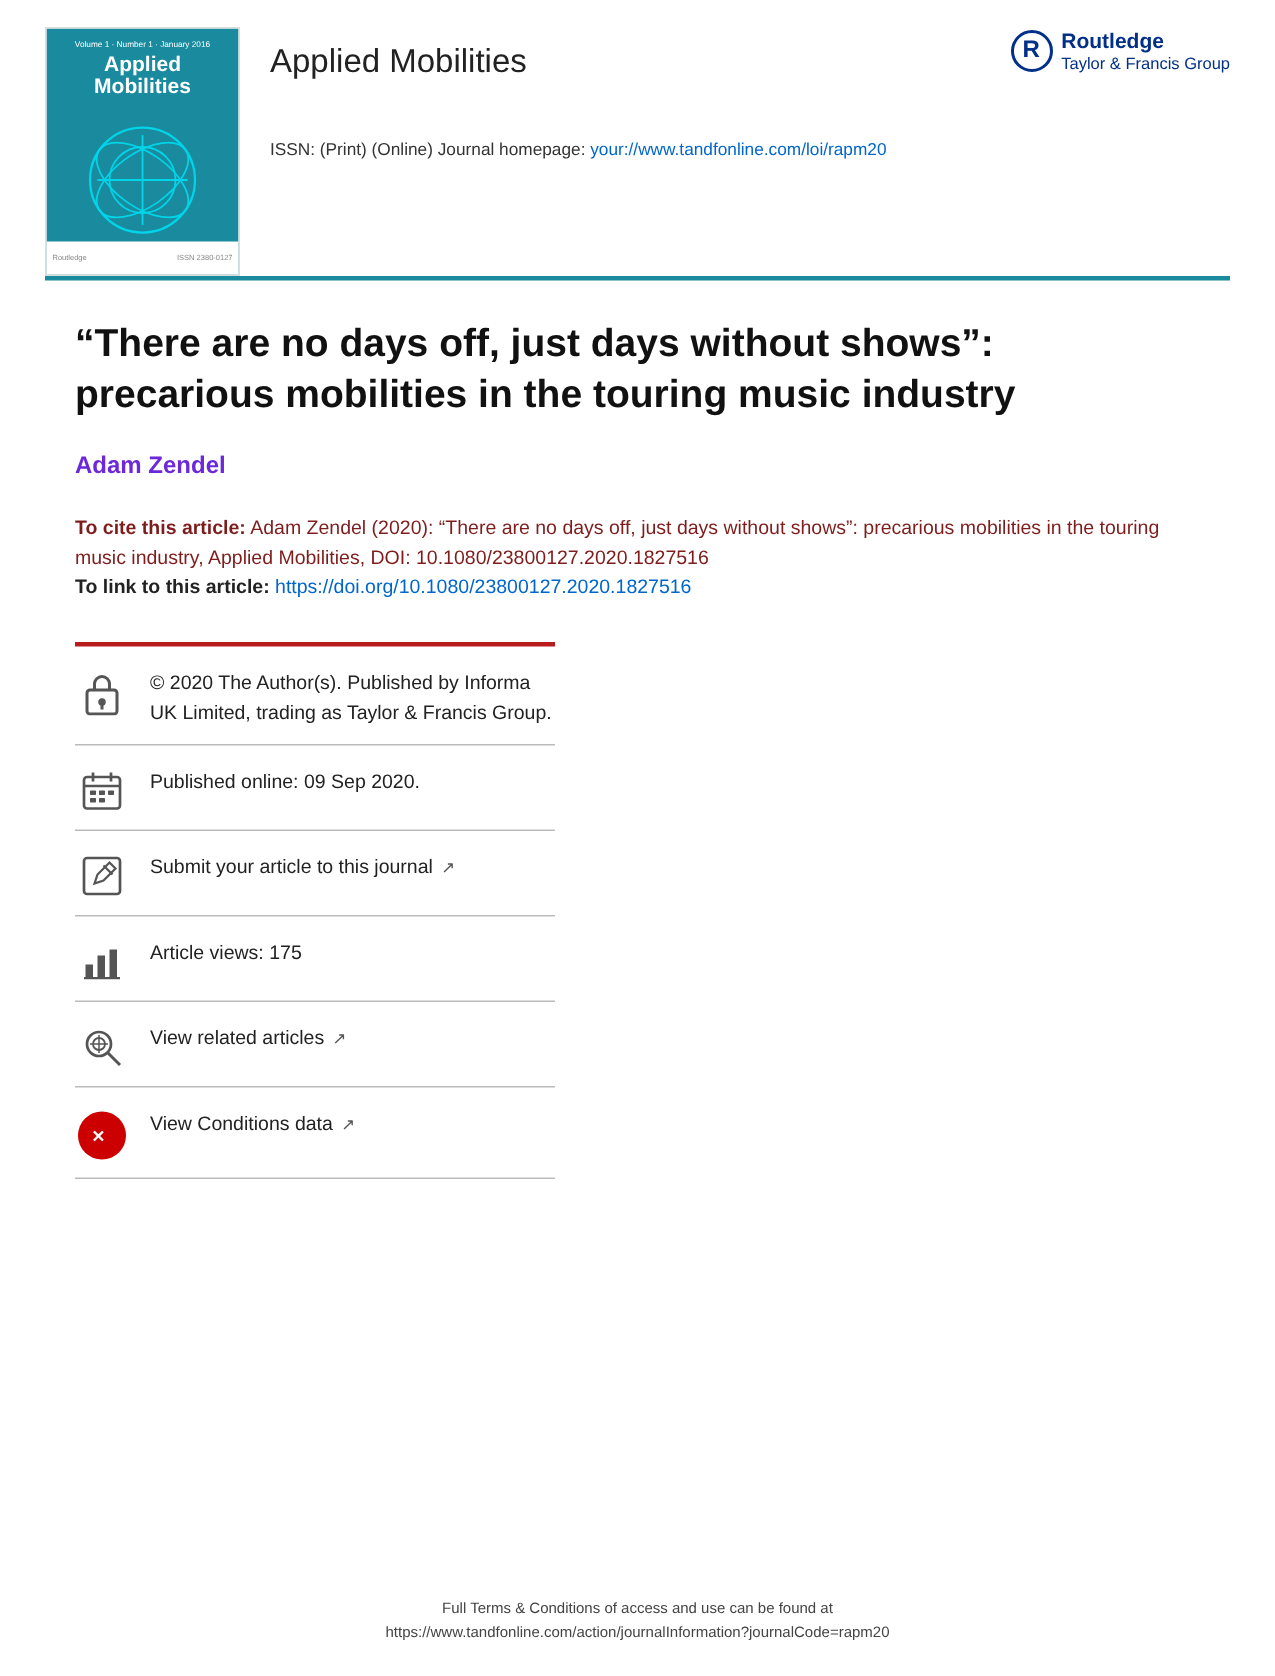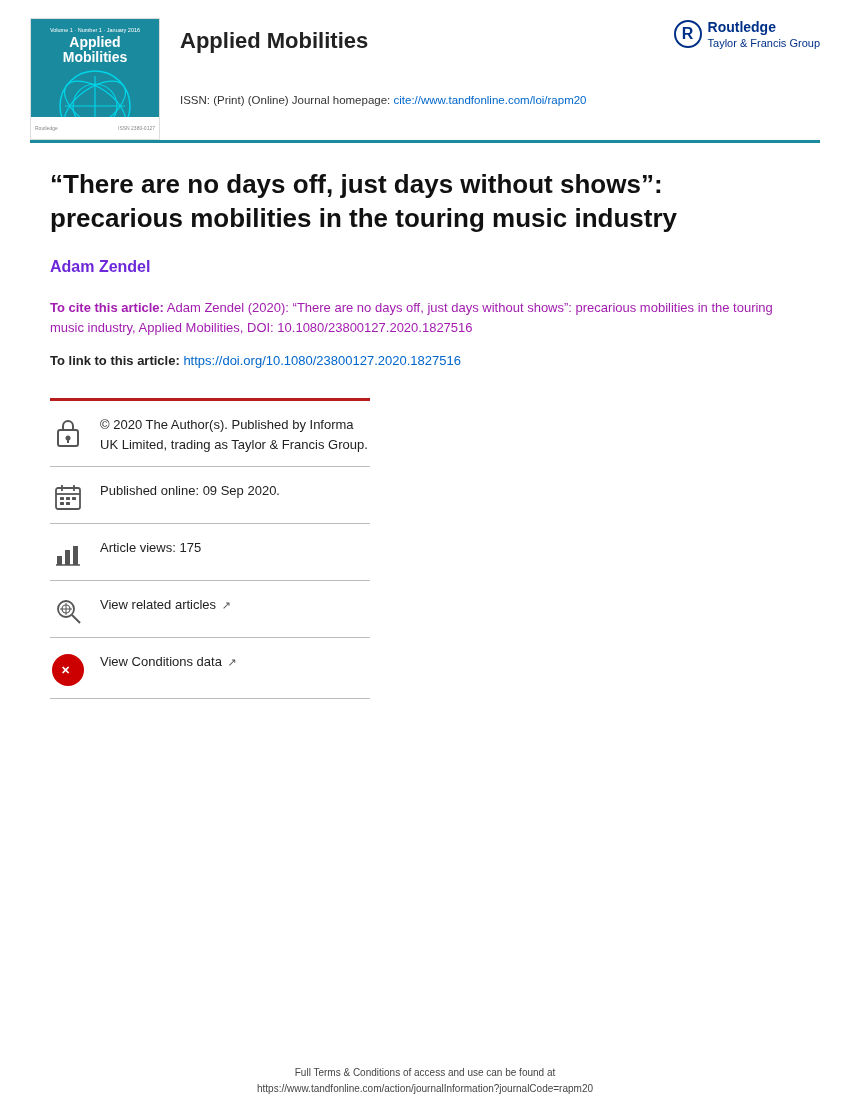--- a/index.html
+++ b/index.html
@@ -15,21 +15,21 @@
 
     
     .header {
       display: flex;
       align-items: flex-start;
       padding: 18px 30px 0 30px;
       gap: 20px;
     }
     .journal-cover {
       width: 130px;
-      height: 122px;
+      height: 166px;
       flex-shrink: 0;
       background: #fff;
       border: 1px solid #ddd;
       position: relative;
       overflow: hidden;
     }
     .cover-teal {
       background: #1a8a9e;
       width: 100%;
       height: 100%;
@@ -83,21 +83,21 @@
       font-size: 14px;
       font-weight: bold;
     }
 
     .header-right {
       flex: 1;
       padding-top: 10px;
     }
     .journal-title-main {
       font-size: 22px;
-      font-weight: bold;
+      font-weight: normal;
       color: #222;
       margin-bottom: 40px;
     }
     .issn-line {
       font-size: 11.5px;
       color: #333;
       margin-top: 4px;
     }
     .issn-line a {
       color: #0066cc;
@@ -126,23 +126,22 @@
 
     .author-name {
       font-size: 16px;
       font-weight: bold;
       color: #6d28d9;
       margin-bottom: 22px;
     }
 
     .citation-block {
       font-size: 13px;
-      color: #a21caf;
+      color: #7f1d1d;
       line-height: 1.6;
-      margin-bottom: 14px;
     }
     .citation-block strong {
       font-weight: bold;
     }
 
     .doi-line {
       font-size: 13px;
       color: #222;
       margin-bottom: 30px;
     }
@@ -254,21 +253,21 @@
       <div class="cover-bottom-bar">
         <span style="font-size:5px;color:#888;">Routledge</span>
         <span style="font-size:5px;color:#888;">ISSN 2380-0127</span>
       </div>
     </div>
   </div>
 
   <div class="header-right">
     <div class="journal-title-main">Applied Mobilities</div>
     <div class="issn-line">
-      ISSN: (Print) (Online) Journal homepage: <a href="#">cite://www.tandfonline.com/loi/rapm20</a>
+      ISSN: (Print) (Online) Journal homepage: <a href="#">your://www.tandfonline.com/loi/rapm20</a>
     </div>
   </div>
 
   <div class="routledge-logo">
     <div class="routledge-r">R</div>
     <div class="routledge-text">
       <strong>Routledge</strong>
       <span>Taylor &amp; Francis Group</span>
     </div>
   </div>
@@ -320,20 +319,33 @@
           <rect x="18" y="14" width="4" height="3" rx="0.5" fill="#555"></rect>
           <rect x="6" y="19" width="4" height="3" rx="0.5" fill="#555"></rect>
           <rect x="12" y="19" width="4" height="3" rx="0.5" fill="#555"></rect>
         </svg>
       </div>
       <div class="info-text">
         Published online: 09 Sep 2020.
       </div>
     </div>
 
+    <div class="info-row">
+      <div class="info-icon">
+        <svg width="28" height="28" viewBox="0 0 28 28" fill="none">
+          <rect x="2" y="2" width="24" height="24" rx="2" stroke="#555" stroke-width="1.8" fill="none"></rect>
+          <path d="M9 19l2-6 8-8 4 4-8 8-6 2z" stroke="#555" stroke-width="1.5" fill="none"></path>
+          <line x1="15" y1="7" x2="21" y2="13" stroke="#555" stroke-width="1.5"></line>
+        </svg>
+      </div>
+      <div class="info-text">
+        <a href="#">Submit your article to this journal</a>
+        <span class="ext-link">↗</span>
+      </div>
+    </div>
 
     <div class="info-row">
       <div class="info-icon">
         <svg width="28" height="28" viewBox="0 0 28 28" fill="none">
           <rect x="3" y="16" width="5" height="9" fill="#555"></rect>
           <rect x="11" y="10" width="5" height="15" fill="#555"></rect>
           <rect x="19" y="6" width="5" height="19" fill="#555"></rect>
           <line x1="2" y1="25" x2="26" y2="25" stroke="#555" stroke-width="1.5"></line>
         </svg>
       </div>

